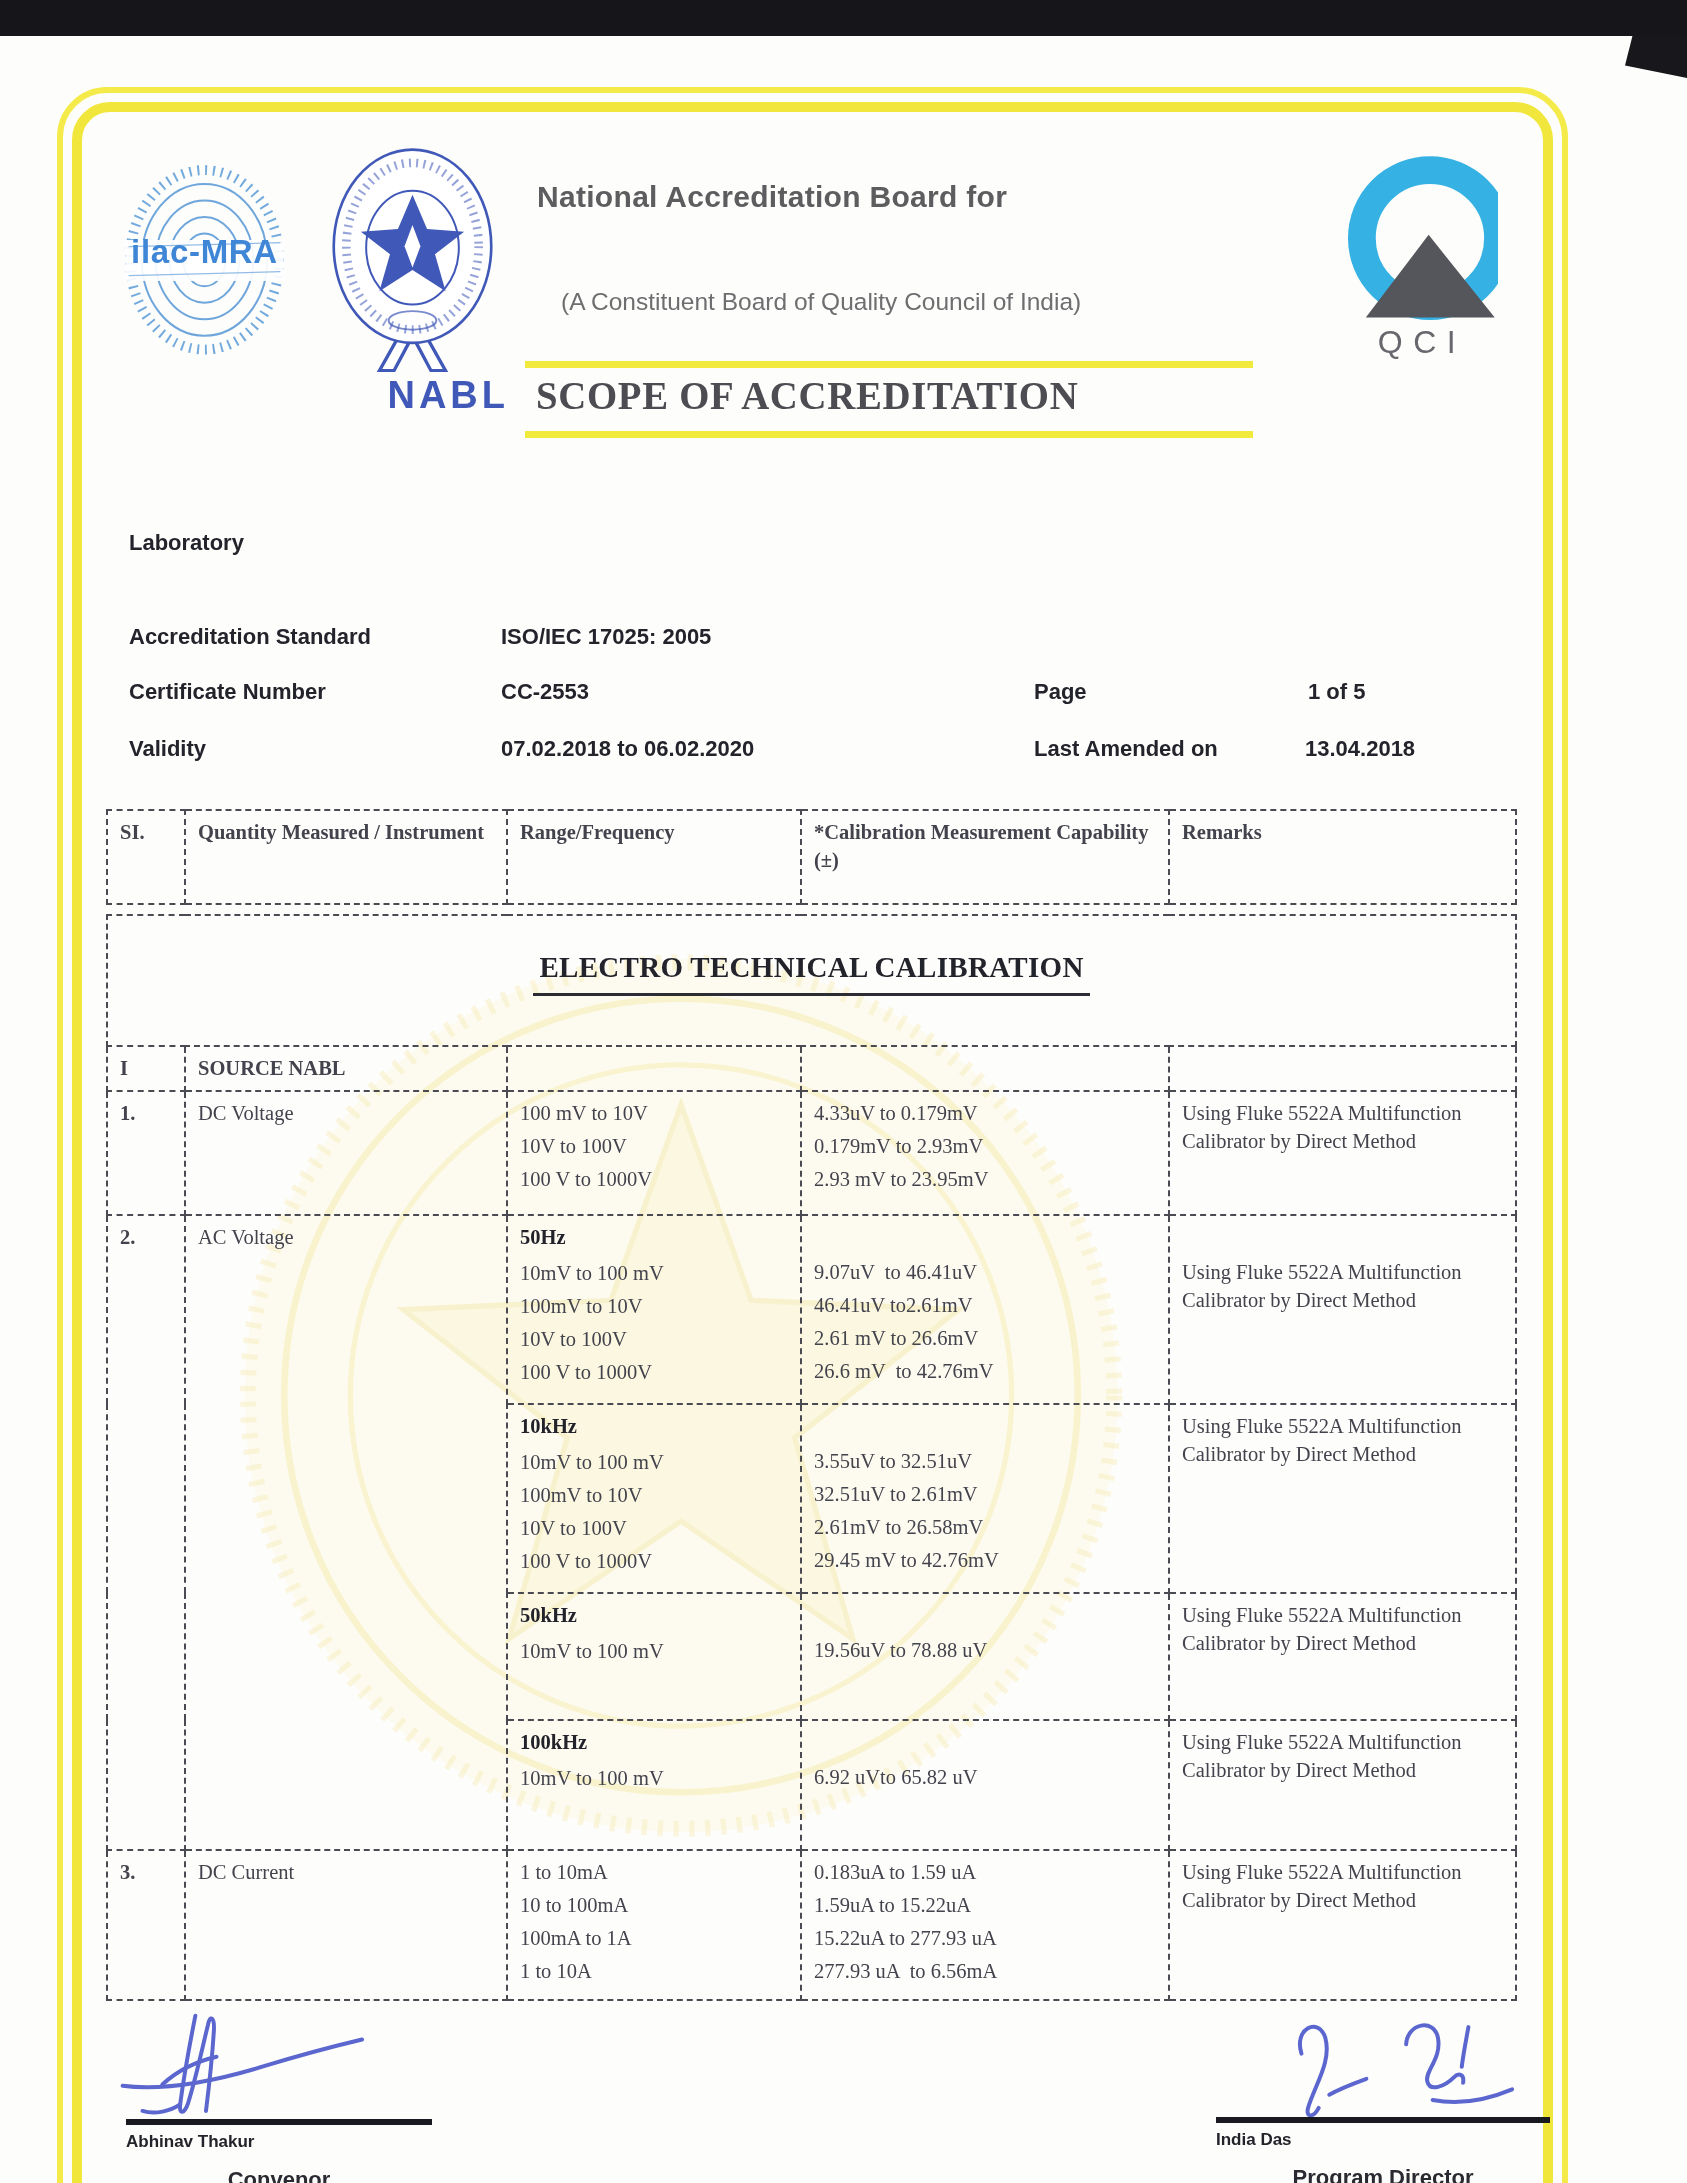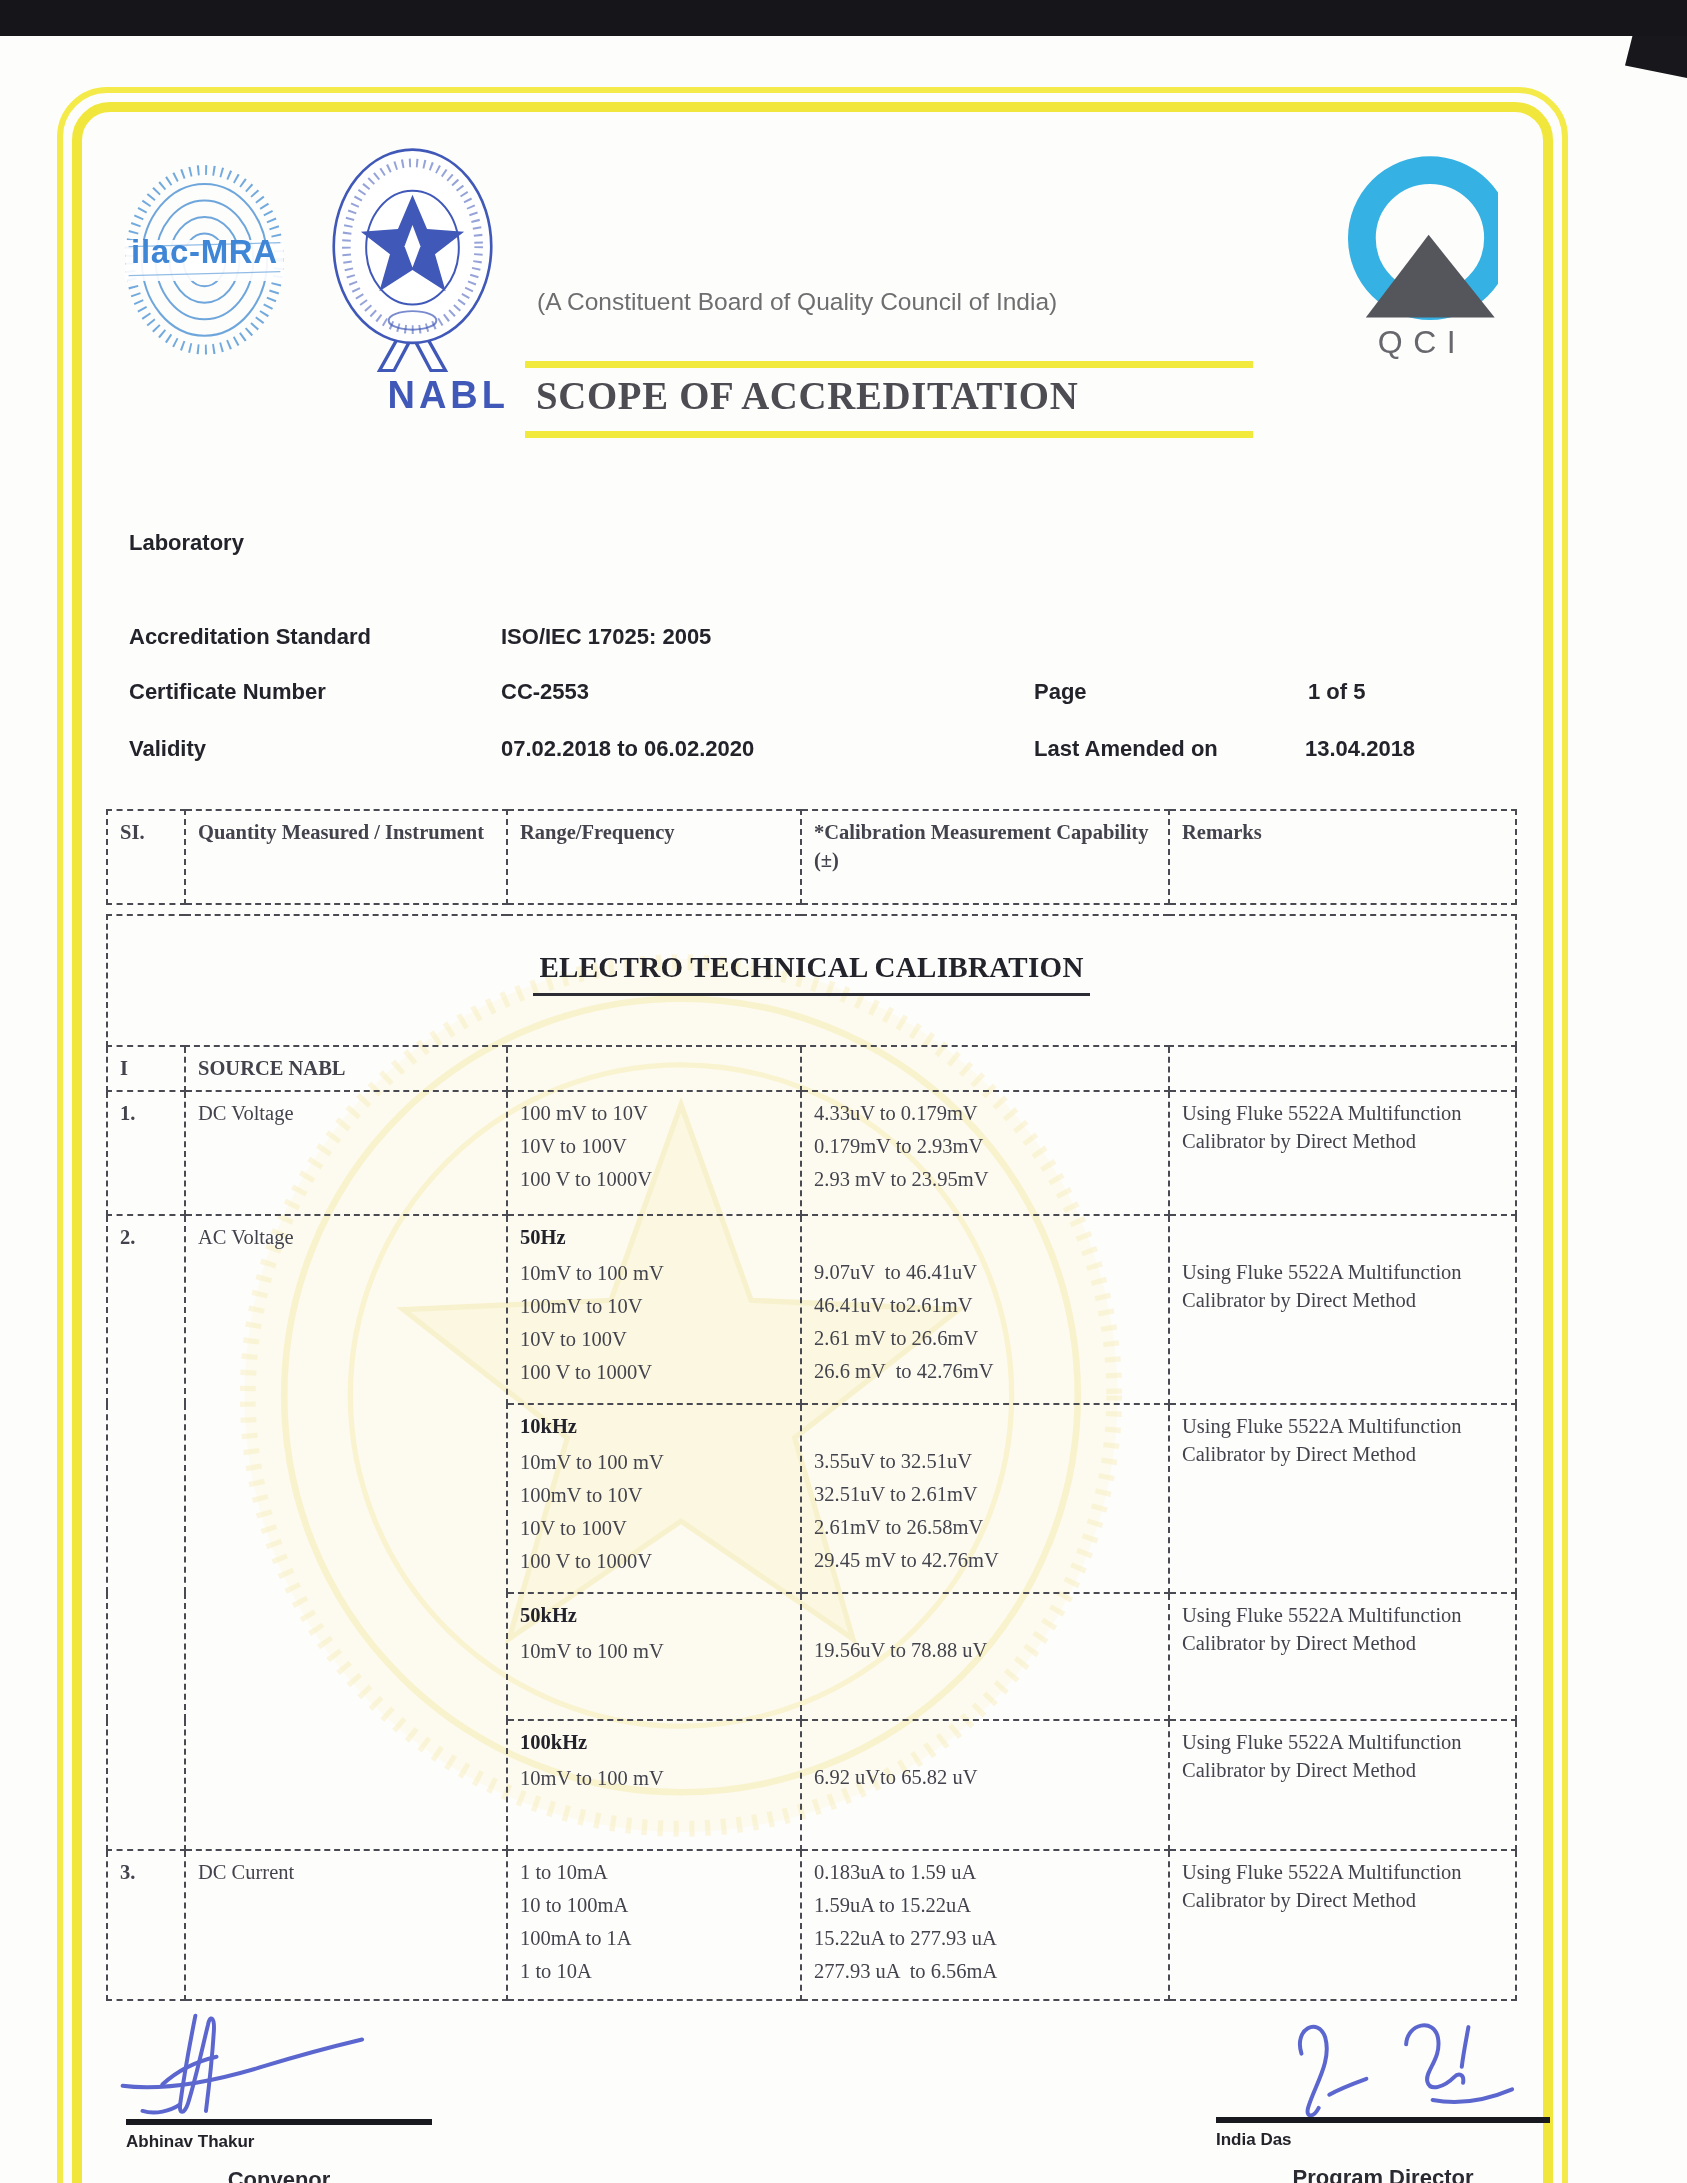--- a/index.html
+++ b/index.html
@@ -10,21 +10,21 @@
   .topbar{left:0;top:0;width:1687px;height:36px;background:#15151a;}
   .topcorner{left:1625px;top:36px;width:62px;height:42px;background:#17171c;
              clip-path:polygon(12% 0,100% 0,100% 100%,0 70%);}
   
   .cert-border{left:57px;top:87px;width:1499px;height:2144px;border:6.6px solid #f4eb4a;
                border-radius:50px;}
   .cert-border-inner{position:absolute;left:8.6px;top:8.6px;right:8.6px;bottom:8.6px;
                border:10.6px solid #f1e73c;border-radius:38px;}
   
   .org-line{left:537px;font-size:30px;font-weight:bold;color:#5d5d5f;letter-spacing:0.3px;}
-  .org-sub{left:537px;top:288px;font-size:24.5px;color:#6e6e70;}
+  .org-sub{left:561px;top:288px;font-size:24.5px;color:#6e6e70;}
   .yrule{left:525px;width:728px;height:7.3px;background:#f2e93d;}
   .scope{left:536px;top:372px;font-size:40px;font-weight:bold;color:#4c4c52;
          font-family:"Liberation Serif",serif;letter-spacing:0.7px;transform:scaleX(.97);
          transform-origin:left;}
   
   .ilac-text{left:122px;top:233px;width:165px;text-align:center;font-size:33px;
              font-weight:bold;color:#3f87d6;letter-spacing:0.7px;}
   .nabl-text{left:316px;top:374px;width:193px;text-align:right;font-size:38px;
              font-weight:bold;color:#4058b8;letter-spacing:4px;}
   .qci-text{left:1346px;top:324px;width:152px;text-align:center;font-size:32px;
@@ -88,20 +88,21 @@
     <polygon points="149,290 130,293 154,338 176,338" fill="#ffffff" stroke="#4058b8" stroke-width="5"></polygon>
     <ellipse cx="126" cy="150" rx="119" ry="146" fill="#ffffff" stroke="#4058b8" stroke-width="4"></ellipse>
     <ellipse cx="126" cy="150" rx="100" ry="126" fill="none" stroke="#4058b8" stroke-width="13" stroke-dasharray="3 8" opacity="0.55"></ellipse>
     <ellipse cx="126" cy="152" rx="70" ry="86" fill="none" stroke="#4058b8" stroke-width="3"></ellipse>
     <polygon points="126,72 148,124 204,128 160,162 176,218 126,186 76,218 92,162 48,128 104,124" fill="#4058b8"></polygon>
     <polygon points="126,118 138,150 126,182 114,150" fill="#ffffff"></polygon>
     <ellipse cx="126" cy="262" rx="36" ry="14" fill="none" stroke="#4058b8" stroke-width="3" opacity="0.7"></ellipse>
   </svg>
   <div class="abs nabl-text">NABL</div>
 
+  <div class="abs org-line" style="top:180px;">National Accreditation Board for</div>
   <div class="abs org-sub">(A Constituent Board of Quality Council of India)</div>
 
   <svg class="abs" style="left:1346px;top:154px;" width="152" height="169" viewBox="0 0 230 255">
     <circle cx="127" cy="127" r="103" fill="none" stroke="#35b1e4" stroke-width="42"></circle>
     <polygon points="125,122 225,247 30,247" fill="#55555c"></polygon>
   </svg>
   <div class="abs qci-text">QCI</div>
 
   <div class="abs yrule" style="top:361px;"></div>
   <div class="abs scope">SCOPE OF ACCREDITATION</div>

